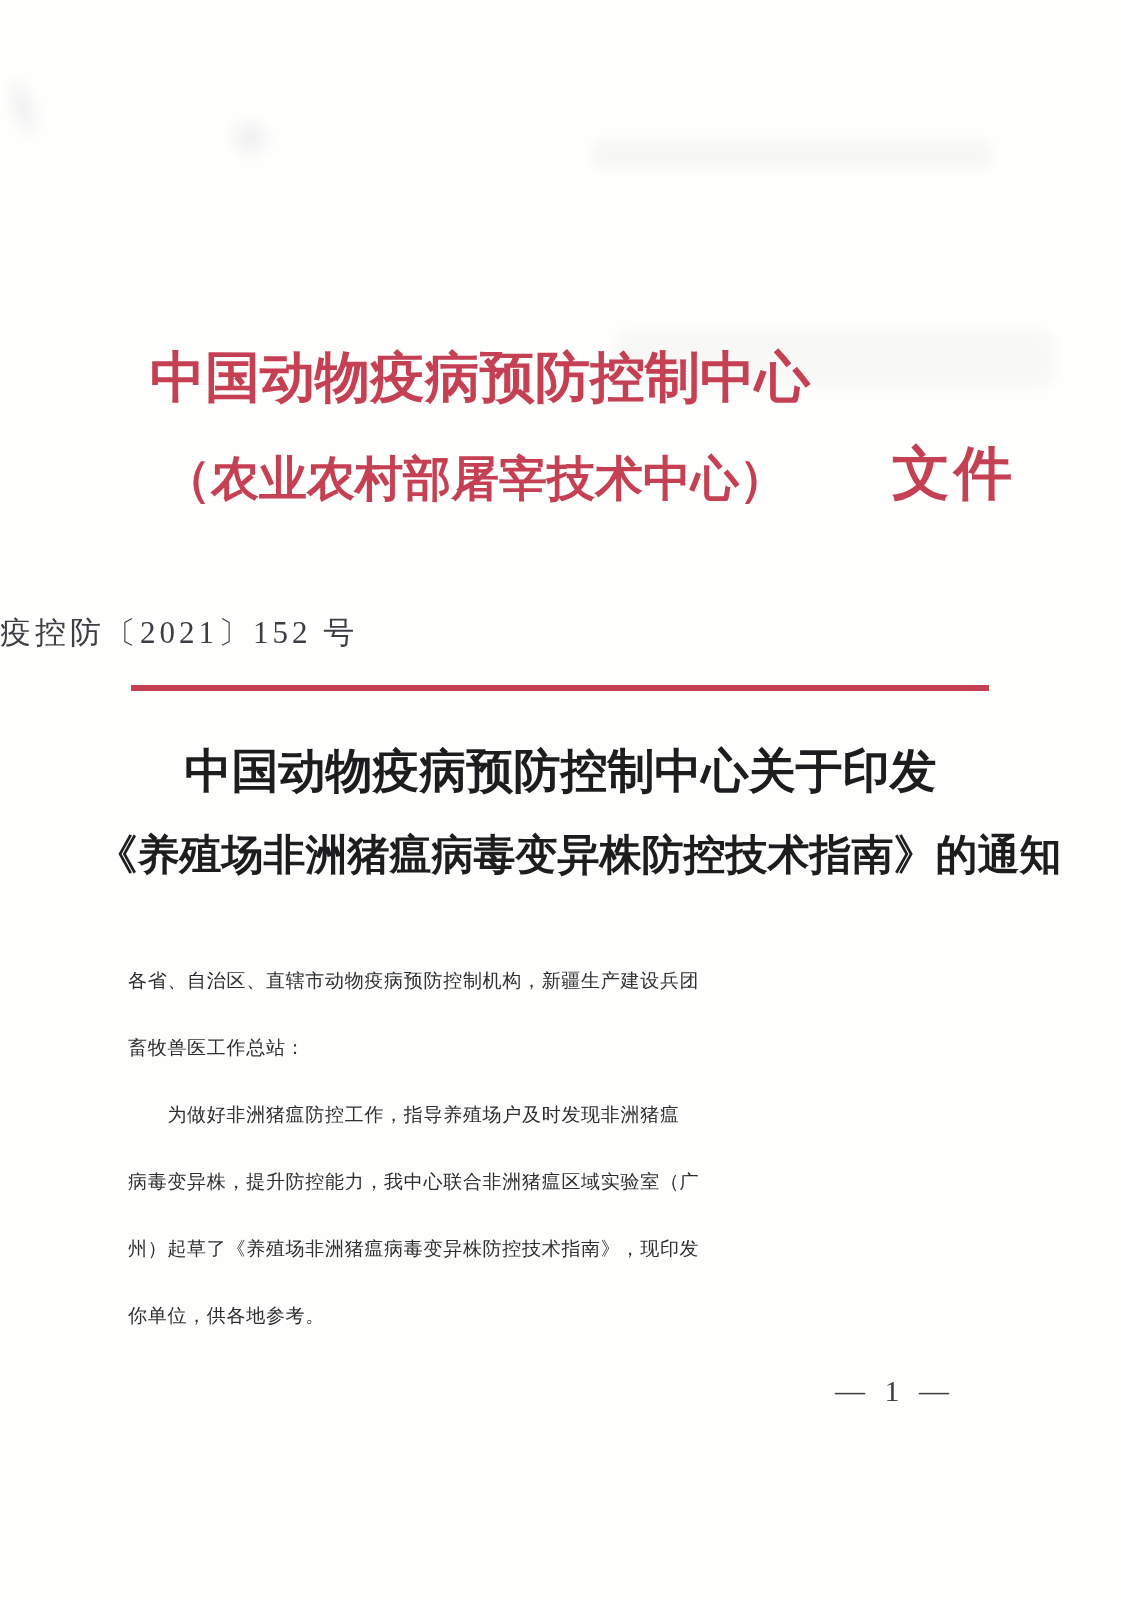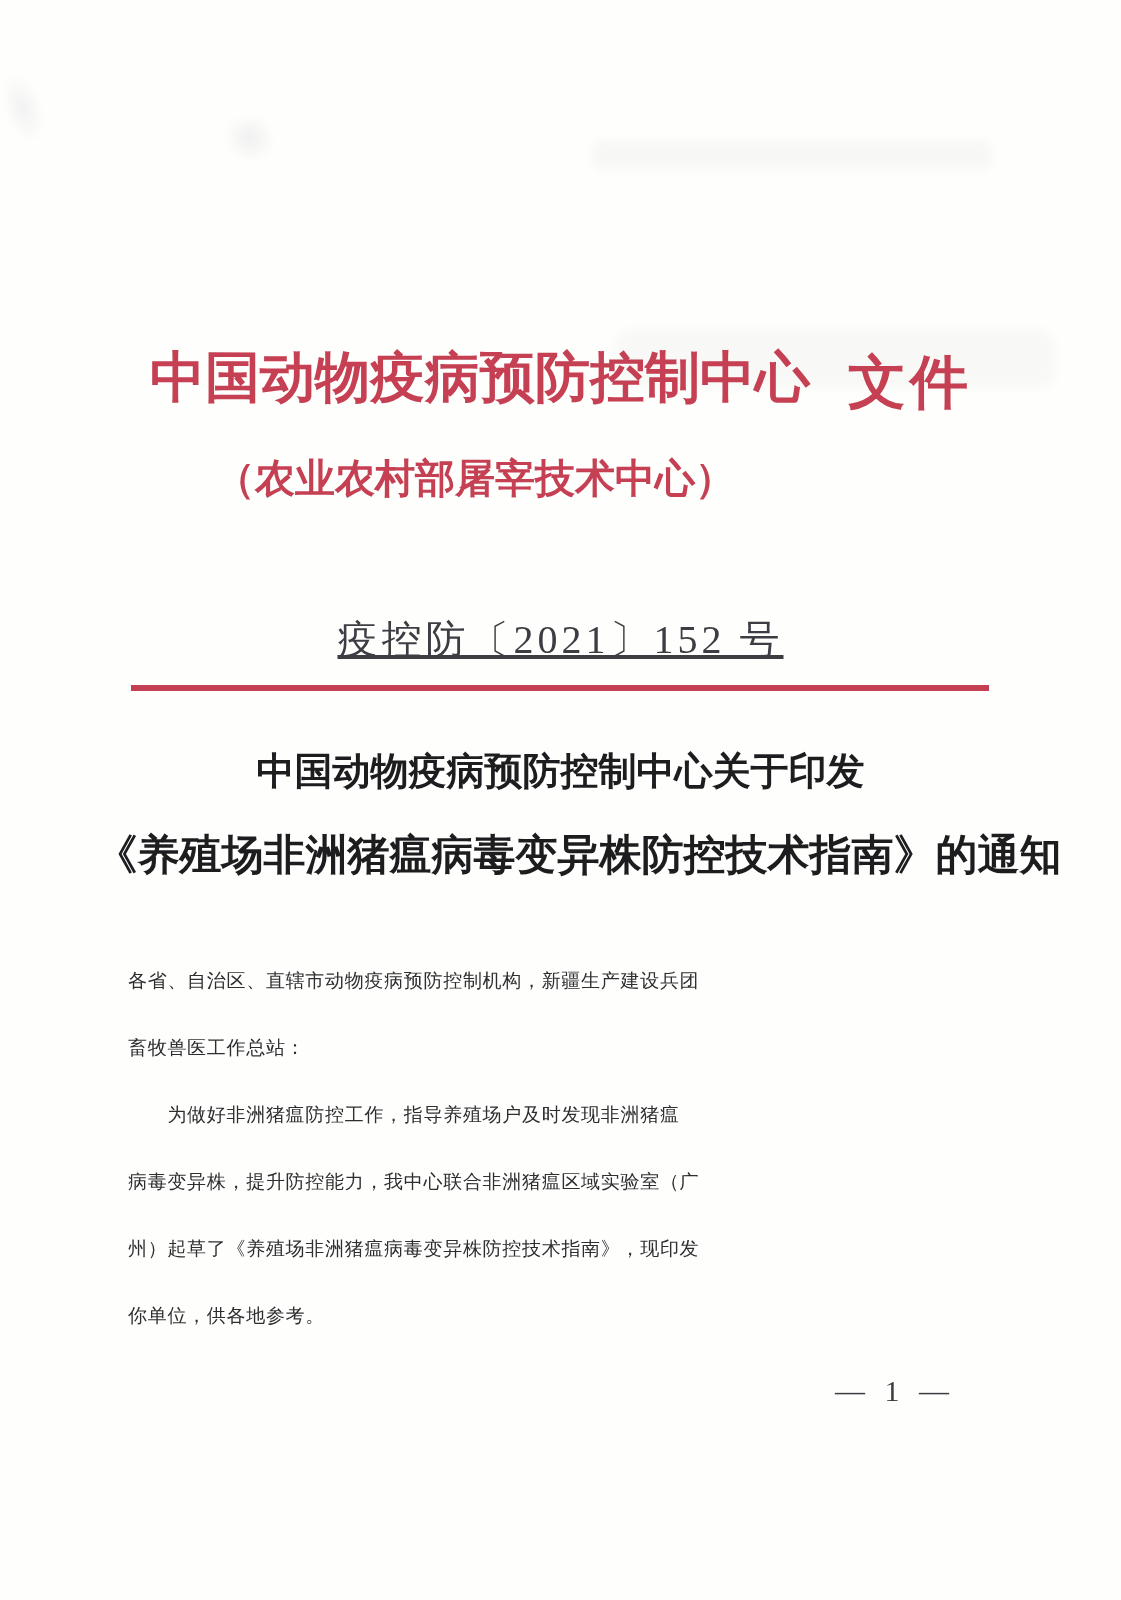--- a/index.html
+++ b/index.html
@@ -17,60 +17,59 @@
     font-family: "Liberation Serif", "DejaVu Serif", serif;
   }
 
   
   .letterhead {
     position: absolute;
     top: 344px;
     left: 150px;
     width: 820px;
     display: flex;
-    align-items: flex-start;
+    align-items: flex-end;
+    gap: 44px;
   }
   .org-names {
     width: 650px;
     text-align: center;
     color: var(--accent);
     font-weight: bold;
   }
   .org-line1 {
     font-size: 55px;
     line-height: 68px;
     letter-spacing: 0px;
     white-space: nowrap;
   }
   .org-line2 {
-    font-size: 40px;
+    font-size: 48px;
     line-height: 68px;
     margin-top: 33px;
     white-space: nowrap;
   }
   .doc-label {
     color: var(--accent);
     font-weight: bold;
     font-size: 58px;
     letter-spacing: 4px;
     margin-left: 48px;
     white-space: nowrap;
   }
 
   
   .doc-number {
     position: absolute;
     top: 612px;
     left: 0;
     width: 100%;
-    text-align: center;
-    font-size: 40px;
+    font-size: 31px;
     letter-spacing: 4px;
     color: #3d3d44;
-    text-decoration: underline;
   }
 
   
   .red-rule {
     position: absolute;
     top: 685px;
     left: 131px;
     width: 858px;
     height: 6px;
     background: var(--accent);
@@ -80,21 +79,21 @@
   .title-block {
     position: absolute;
     top: 746px;
     left: 0;
     width: 100%;
     text-align: center;
     color: #1d1d20;
     font-weight: bold;
   }
   .title-line1 {
-    font-size: 38px;
+    font-size: 47px;
     line-height: 50px;
     white-space: nowrap;
   }
   .title-line2 {
     font-size: 42px;
     line-height: 52px;
     margin-top: 33px;
     white-space: nowrap;
     padding-left: 36px;
   }

